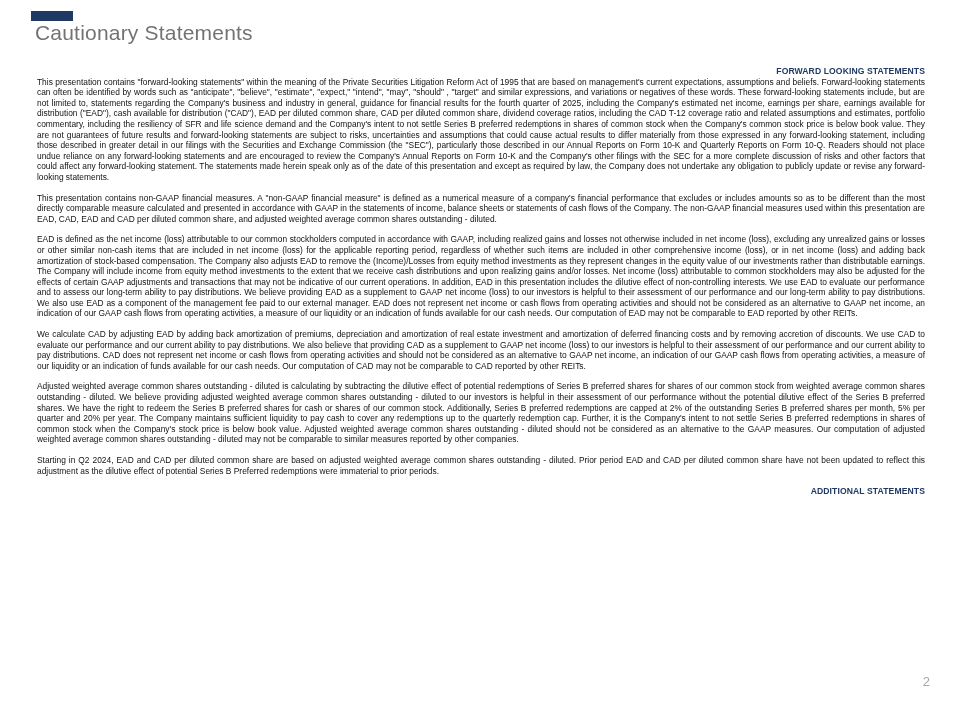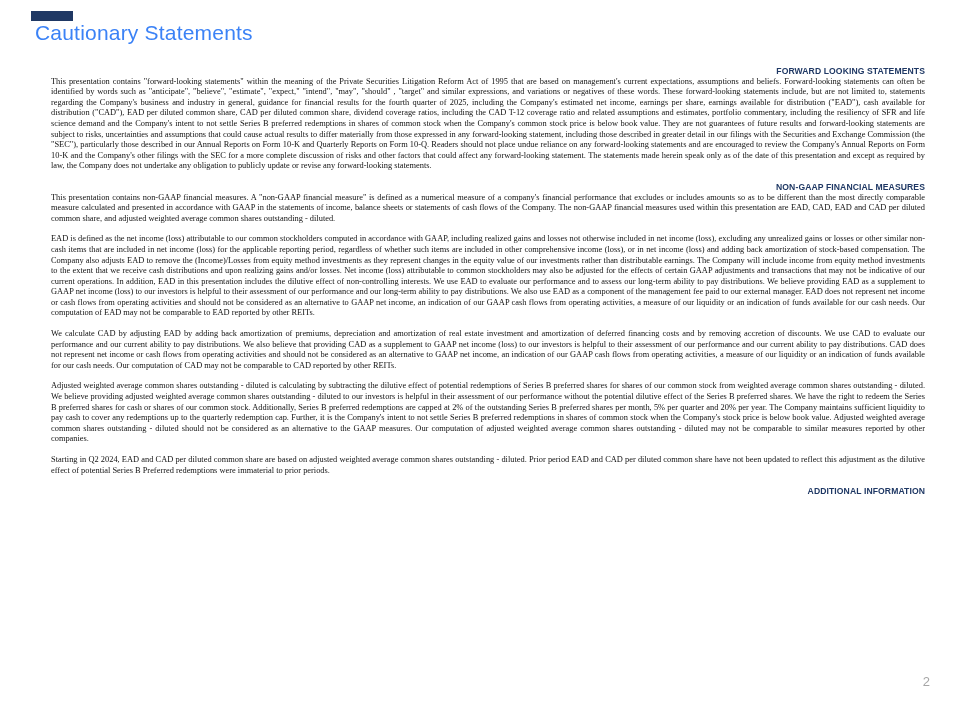--- a/index.html
+++ b/index.html
@@ -15,21 +15,21 @@
     left: 31px; top: 11px;
     width: 42px; height: 10px;
     background: #1F3864;
   }
   .slide-title {
     position: absolute;
     left: 35px; top: 21px;
     margin: 0;
     font-size: 21px;
     font-weight: 400;
-    color: #3b82f6;
+    color: #737373;
     letter-spacing: 0.2px;
   }
   .body-text {
     position: absolute;
     left: 37px; top: 66px;
     width: 888px;
     color: #121212;
     font-size: 8.4px;
     line-height: 10.6px;
     text-align: justify;
@@ -37,22 +37,21 @@
   .section-heading {
     margin: 0;
     font-size: 8.6px;
     line-height: 10.6px;
     font-weight: 700;
     color: #1F3864;
     text-align: right;
     letter-spacing: 0.1px;
   }
   .body-text p {
-    margin: 0 0 10px 14px;
-    font-family: Liberation Serif, serif;
+    margin: 0 0 10px 0;
   }
   .body-text p:last-child { margin-bottom: 0; }
   .page-number {
     position: absolute;
     right: 30px; top: 674px;
     font-size: 13px;
     color: #A6A6A6;
   }
 </style>
 </head>
@@ -62,26 +61,25 @@
 
   <div class="accent-bar"></div>
 
   <h1 class="slide-title">Cautionary Statements</h1>
 
   <div class="body-text">
 
     <h2 class="section-heading">FORWARD LOOKING STATEMENTS</h2>
     <p>This presentation contains "forward-looking statements" within the meaning of the Private Securities Litigation Reform Act of 1995 that are based on management's current expectations, assumptions and beliefs. Forward-looking statements can often be identified by words such as "anticipate", "believe", "estimate", "expect," "intend", "may", "should" , "target" and similar expressions, and variations or negatives of these words. These forward-looking statements include, but are not limited to, statements regarding the Company's business and industry in general, guidance for financial results for the fourth quarter of 2025, including the Company's estimated net income, earnings per share, earnings available for distribution ("EAD"), cash available for distribution ("CAD"), EAD per diluted common share, CAD per diluted common share, dividend coverage ratios, including the CAD T-12 coverage ratio and related assumptions and estimates, portfolio commentary, including the resiliency of SFR and life science demand and the Company's intent to not settle Series B preferred redemptions in shares of common stock when the Company's common stock price is below book value. They are not guarantees of future results and forward-looking statements are subject to risks, uncertainties and assumptions that could cause actual results to differ materially from those expressed in any forward-looking statement, including those described in greater detail in our filings with the Securities and Exchange Commission (the "SEC"), particularly those described in our Annual Reports on Form 10-K and Quarterly Reports on Form 10-Q. Readers should not place undue reliance on any forward-looking statements and are encouraged to review the Company's Annual Reports on Form 10-K and the Company's other filings with the SEC for a more complete discussion of risks and other factors that could affect any forward-looking statement. The statements made herein speak only as of the date of this presentation and except as required by law, the Company does not undertake any obligation to publicly update or revise any forward-looking statements.</p>
 
-    <h2 class="section-heading">NON-GAAP FINANCIAL MEASURES</h2>
     <p>This presentation contains non-GAAP financial measures. A "non-GAAP financial measure" is defined as a numerical measure of a company's financial performance that excludes or includes amounts so as to be different than the most directly comparable measure calculated and presented in accordance with GAAP in the statements of income, balance sheets or statements of cash flows of the Company. The non-GAAP financial measures used within this presentation are EAD, CAD, EAD and CAD per diluted common share,  and adjusted weighted average common shares outstanding - diluted.</p>
     <p>EAD is defined as the net income (loss) attributable to our common stockholders computed in accordance with GAAP, including realized gains and losses not otherwise included in net income (loss), excluding any unrealized gains or losses or other similar non-cash items that are included in net income (loss) for the applicable reporting period, regardless of whether such items are included in other comprehensive income (loss), or in net income (loss) and adding back amortization of stock-based compensation. The Company also adjusts EAD to remove the (Income)/Losses from equity method investments as they represent changes in the equity value of our investments rather than distributable earnings. The Company will include income from equity method investments to the extent that we receive cash distributions and upon realizing gains and/or losses. Net income (loss) attributable to common stockholders may also be adjusted for the effects of certain GAAP adjustments and transactions that may not be indicative of our current operations. In addition, EAD in this presentation includes the dilutive effect of non-controlling interests. We use EAD to evaluate our performance and to assess our long-term ability to pay distributions. We believe providing EAD as a supplement to GAAP net income (loss) to our investors is helpful to their assessment of our performance and our long-term ability to pay distributions. We also use EAD as a component of the management fee paid to our external manager. EAD does not represent net income or cash flows from operating activities and should not be considered as an alternative to GAAP net income, an indication of our GAAP cash flows from operating activities, a measure of our liquidity or an indication of funds available for our cash needs. Our computation of EAD may not be comparable to EAD reported by other REITs.</p>
     <p>We calculate CAD by adjusting EAD by adding back amortization of premiums, depreciation and amortization of real estate investment and amortization of deferred financing costs and by removing accretion of discounts. We use CAD to evaluate our performance and our current ability to pay distributions. We also believe that providing CAD as a supplement to GAAP net income (loss) to our investors is helpful to their assessment of our performance and our current ability to pay distributions. CAD does not represent net income or cash flows from operating activities and should not be considered as an alternative to GAAP net income, an indication of our GAAP cash flows from operating activities, a measure of our liquidity or an indication of funds available for our cash needs. Our computation of CAD may not be comparable to CAD reported by other REITs.</p>
     <p>Adjusted weighted average common shares outstanding - diluted is calculating by subtracting the dilutive effect of potential redemptions of Series B preferred shares for shares of our common stock from weighted average common shares outstanding - diluted. We believe providing adjusted weighted average common shares outstanding - diluted to our investors is helpful in their assessment of our performance without the potential dilutive effect of the Series B preferred shares. We have the right to redeem the Series B preferred shares for cash or shares of our common stock. Additionally, Series B preferred redemptions are capped at 2% of the outstanding Series B preferred shares per month, 5% per quarter and 20% per year. The Company maintains sufficient liquidity to pay cash to cover any redemptions up to the quarterly redemption cap. Further, it is the Company's intent to not settle Series B preferred redemptions in shares of common stock when the Company's stock price is below book value. Adjusted weighted average common shares outstanding - diluted should not be considered as an alternative to the GAAP measures. Our computation of adjusted weighted average common shares outstanding - diluted may not be comparable to similar measures reported by other companies.</p>
     <p>Starting in Q2 2024, EAD and CAD per diluted common share are based on adjusted weighted average common shares outstanding - diluted. Prior period EAD and CAD per diluted common share have not been updated to reflect this adjustment as the dilutive effect of potential Series B Preferred redemptions were immaterial to prior periods.</p>
 
-    <h2 class="section-heading">ADDITIONAL INFORMATION</h2>
+    <h2 class="section-heading">ADDITIONAL STATEMENTS</h2>
 
   </div>
 
   <div class="page-number">2</div>
 
 </div>
 
 </body></html>

